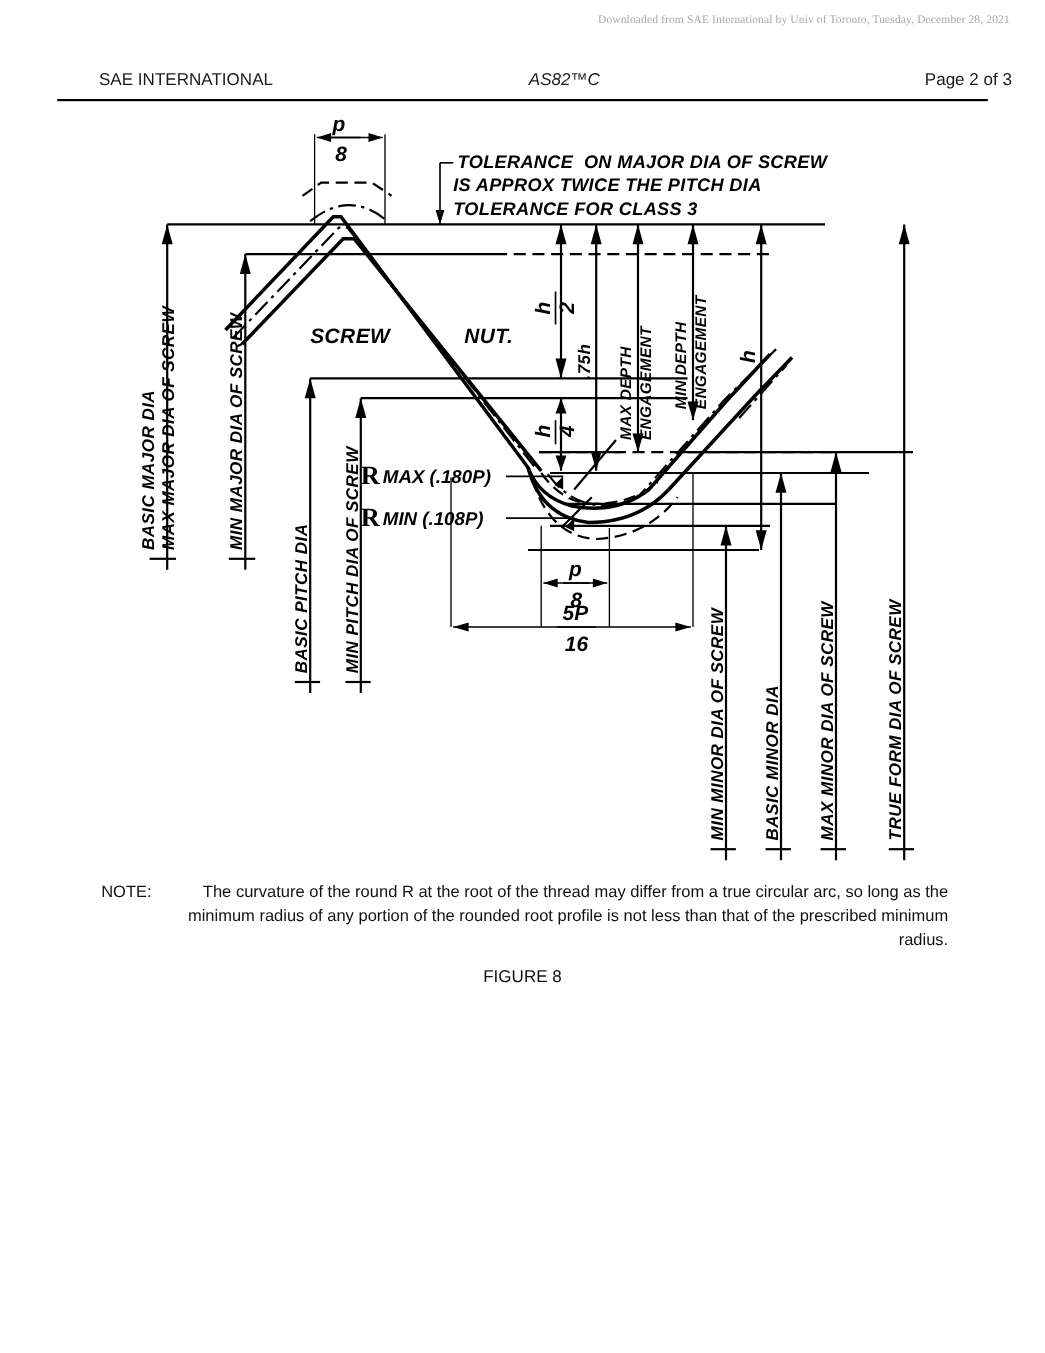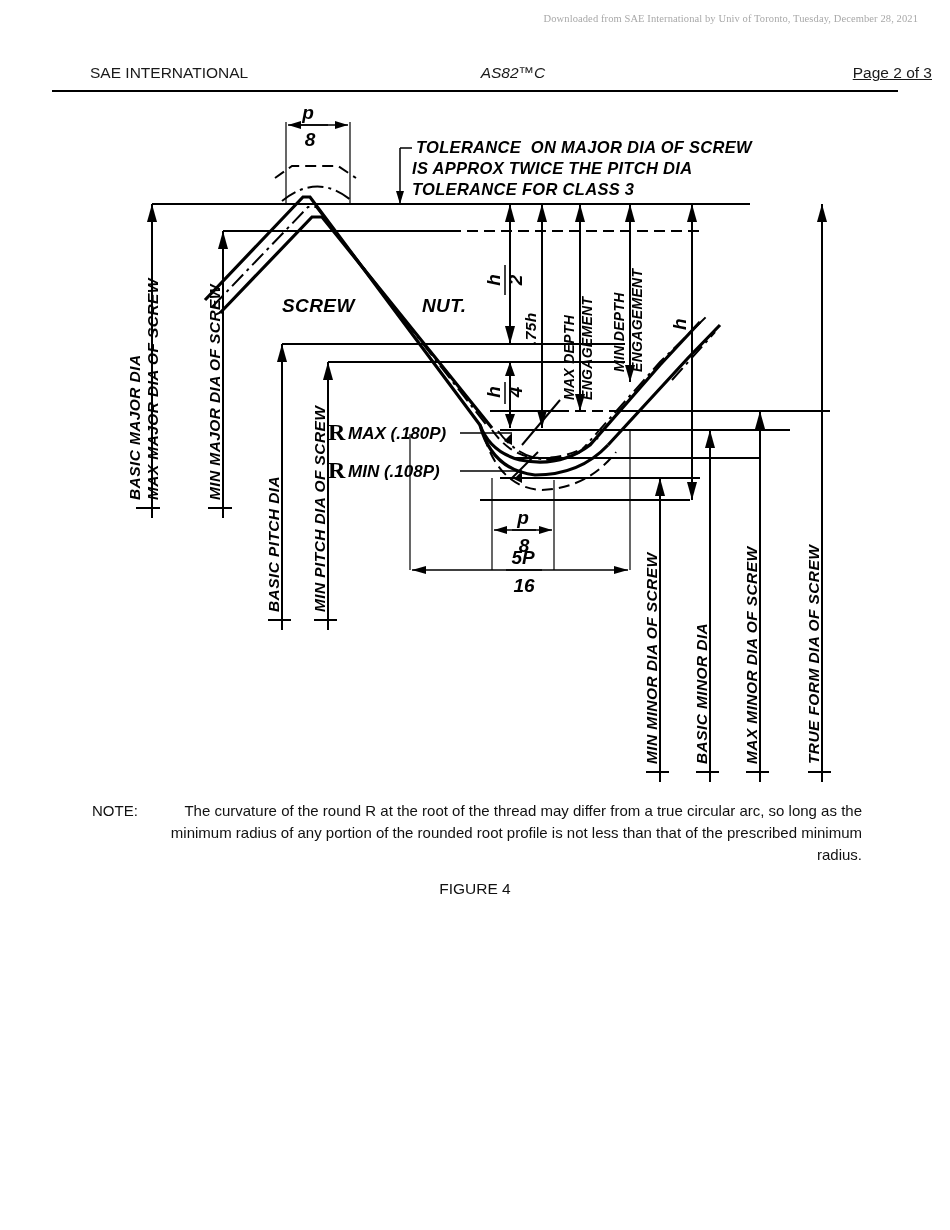--- a/index.html
+++ b/index.html
@@ -43,21 +43,21 @@
   .header .h-center,
   .header .h-right {
     position: absolute;
     top: 0;
     font-size: 15.5px;
     color: #1a1a1a;
     white-space: nowrap;
   }
   .header .h-left { left: 0; }
   .header .h-center { left: 50%; transform: translateX(-50%); font-style: italic; }
-  .header .h-right { right: 4px; text-decoration: underline; }
+  .header .h-right { right: 16px; }
   .header-rule {
     position: absolute;
     top: 90px;
     left: 52px;
     width: 846px;
     height: 2px;
     background: #000;
   }
 
   
@@ -309,13 +309,13 @@
   <text class="lbl" transform="translate(759,664) rotate(-90)">TRUE FORM DIA OF SCREW</text>
 
 </svg>
 </div>
 
 <div class="note">
   <span class="note-label">NOTE:</span>
   <div class="note-body">The curvature of the round R at the root of the thread may differ from a true circular arc, so long as the minimum radius of any portion of the rounded root profile is not less than that of the prescribed minimum radius.</div>
 </div>
 
-<div class="figure-caption">FIGURE 4</div>
+<div class="figure-caption">FIGURE 8</div>
 
 </body></html>

